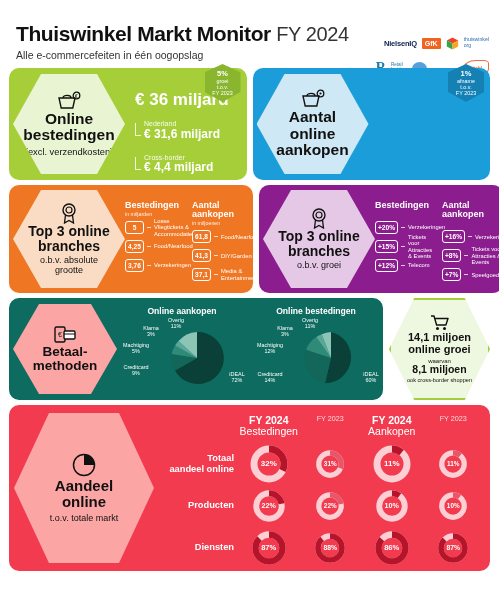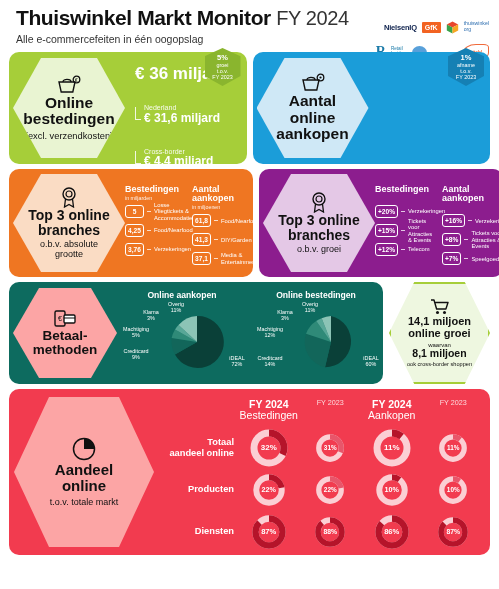--- a/index.html
+++ b/index.html
@@ -3,21 +3,21 @@
 <meta charset="utf-8">
 <style>
   * { box-sizing: border-box; margin:0; padding:0; }
   body {
     width: 499px; height: 589px;
     background: #ffffff;
     font-family: "Liberation Sans", sans-serif;
     overflow: hidden;
     position: relative;
   }
-  .page { width:499px; height:589px; position:relative; padding:0 6px; }
+  .page { width:499px; height:589px; position:relative; padding:16px 6px; }
 
   
   .header { height: 52px; position:relative; padding: 6px 0 0 10px; }
   .hdr-title { font-size: 21px; font-weight: 700; color:#111; letter-spacing:-0.4px; white-space:nowrap;}
   .hdr-title .fy { font-weight: 400; color:#333; font-size: 20px; }
   .hdr-sub { font-size: 10.5px; color:#333; margin-top:3px; }
   .logos { position:absolute; right:4px; top:16px; width:140px; height:46px; }
   .logo-row { display:flex; align-items:center; gap:5px; height:22px; justify-content:flex-end;}
   .lg-nielsen { font-size:7.5px; font-weight:700; color:#0b1f4b; letter-spacing:-0.2px;}
   .lg-gfk { background:#f26322; color:#fff; font-size:7px; font-weight:700; padding:2px 3px; border-radius:1px;}
@@ -56,21 +56,21 @@
   
   .p-green { background:#a6ce39; width:245px; height:112px; }
   .p-green .hex { width:112px; height:100px; background:#e9f4d2; margin-left:4px;}
   .p-green .hex-title { font-size:15.5px; }
   .p-green .hex-sub { font-size:9.3px; margin-top:3px;}
   .p-blue { background:#1b9dd9; width:245px; height:112px; }
   .p-blue .hex { width:112px; height:100px; background:#cfe8f6; margin-left:4px;}
   .p-blue .hex-title { font-size:15.5px; }
 
   .stat-main { font-size:17px; font-weight:700; color:#fff; line-height:1; }
-  .stat-block { margin-top:22px; padding-left:9px; position:relative; }
+  .stat-block { margin-top:12px; padding-left:9px; position:relative; }
   .stat-block::before{ content:""; position:absolute; left:0; top:3px; width:5px; height:12px;
       border-left:1.2px solid rgba(255,255,255,.85); border-bottom:1.2px solid rgba(255,255,255,.85);}
   .stat-lbl { font-size:7px; color:rgba(255,255,255,.92); line-height:1.1;}
   .stat-val { font-size:12px; font-weight:700; color:#fff; line-height:1.15;}
 
   
   .p-orange { background:#ef7622; width:245px; height:108px; }
   .p-orange .hex { width:112px; height:98px; background:#fadcc4; margin-left:4px;}
   .p-orange .hex-title { font-size:14px; }
   .p-orange .hex-sub { font-size:9px; margin-top:3px;}

